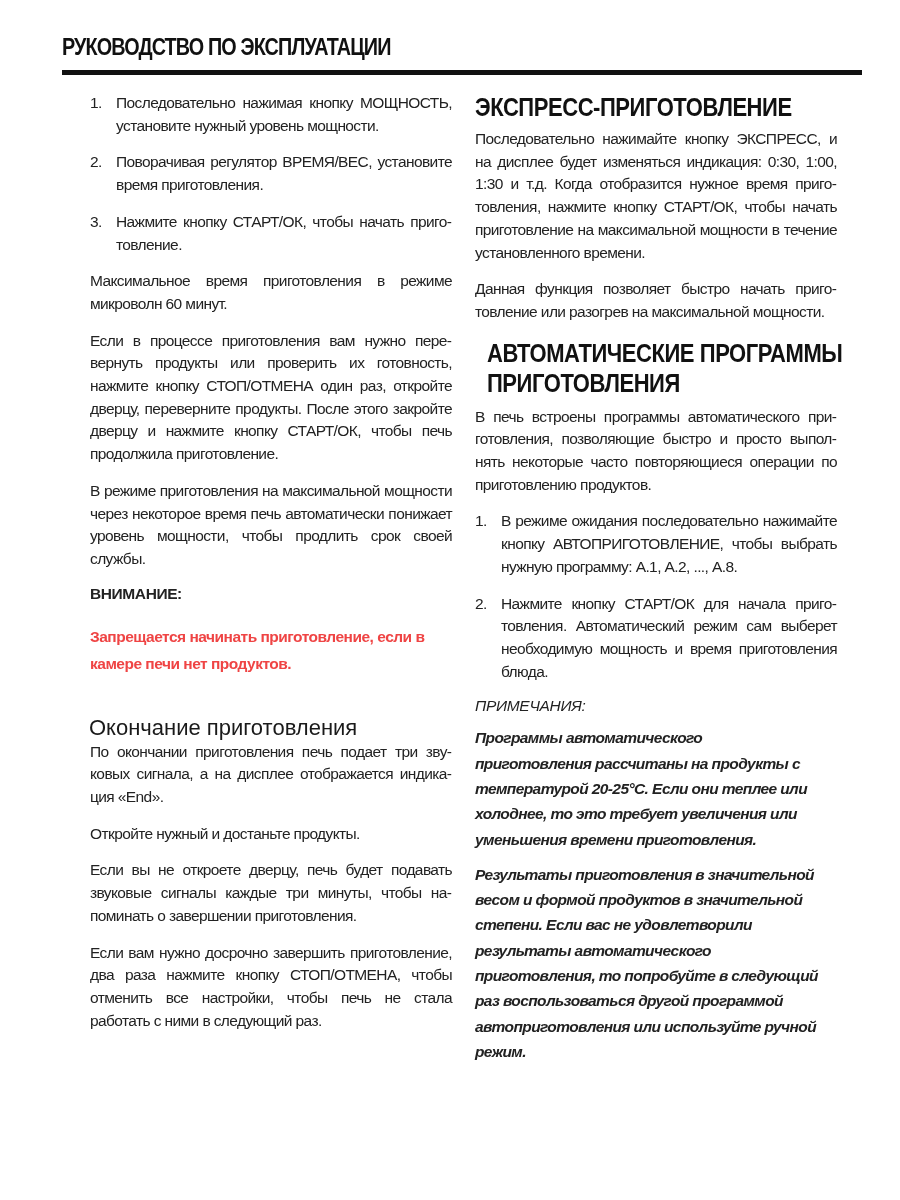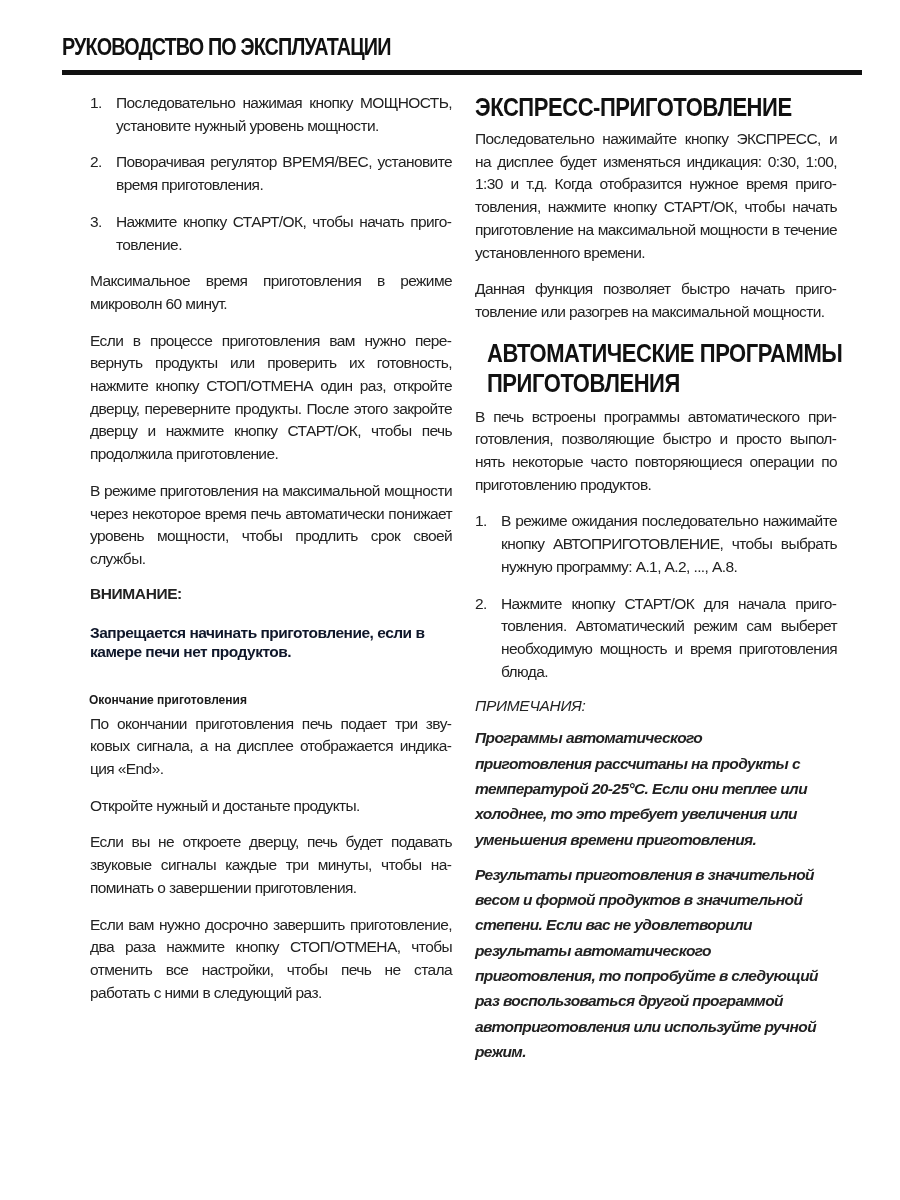--- a/index.html
+++ b/index.html
@@ -15,22 +15,22 @@
   .col-left { left: 90px; width: 362px; }
   .col-right { left: 475px; width: 362px; }
 
   .txt { font-size: 15.5px; line-height: 22.7px; margin: 0 0 14px 0;
          text-align: justify; hyphens: manual; letter-spacing: -0.6px; color: #222; }
   .olist { margin: 0 0 14px 0; padding: 0; list-style: none; }
   .olist li { position: relative; padding-left: 26px; font-size: 15.5px; line-height: 22.7px;
               margin-bottom: 14px; letter-spacing: -0.6px; text-align: justify; color: #222; }
   .olist .num { position: absolute; left: 0; top: 0; }
   .warn-head { font-weight: bold; font-size: 15.5px; margin: 0 0 20px 0; letter-spacing: -0.4px; color: #222; }
-  .warn-text { font-weight: bold; font-size: 15.5px; line-height: 19px; margin: 0 0 14px 0; letter-spacing: -0.5px; color: #0f172a; }
-  .subhead { font-weight: bold; font-size: 12px; margin: 28px 0 0 -1px; letter-spacing: 0px; color: #1a1a1a; line-height: 22px; }
+  .warn-text { font-weight: bold; font-size: 15.5px; line-height: 27px; margin: 0 0 14px 0; letter-spacing: -0.5px; color: #ef4444; }
+  .subhead { font-weight: normal; font-size: 22px; margin: 40px 0 0 -1px; letter-spacing: 0px; color: #1a1a1a; line-height: 22px; }
   .h2 { font-weight: bold; font-size: 25px; line-height: 30px; margin: 0 0 6px 0;
         letter-spacing: -0.5px; transform: scaleX(0.88); transform-origin: left; white-space: nowrap; color: #111; }
   .h2-block { margin: 10px 0 8px 12px; }
   .note-head { font-weight: normal; font-style: italic; font-size: 15.5px; margin: 0 0 10px 0; letter-spacing: -0.3px; color: #222; }
   .note-text { font-weight: bold; font-style: italic; font-size: 15.5px; line-height: 25.3px;
                margin: 0 0 10px 0; letter-spacing: -0.6px; color: #222; }
   .note-text span { display: block; white-space: nowrap; }
 </style>
 </head>
 <body>

